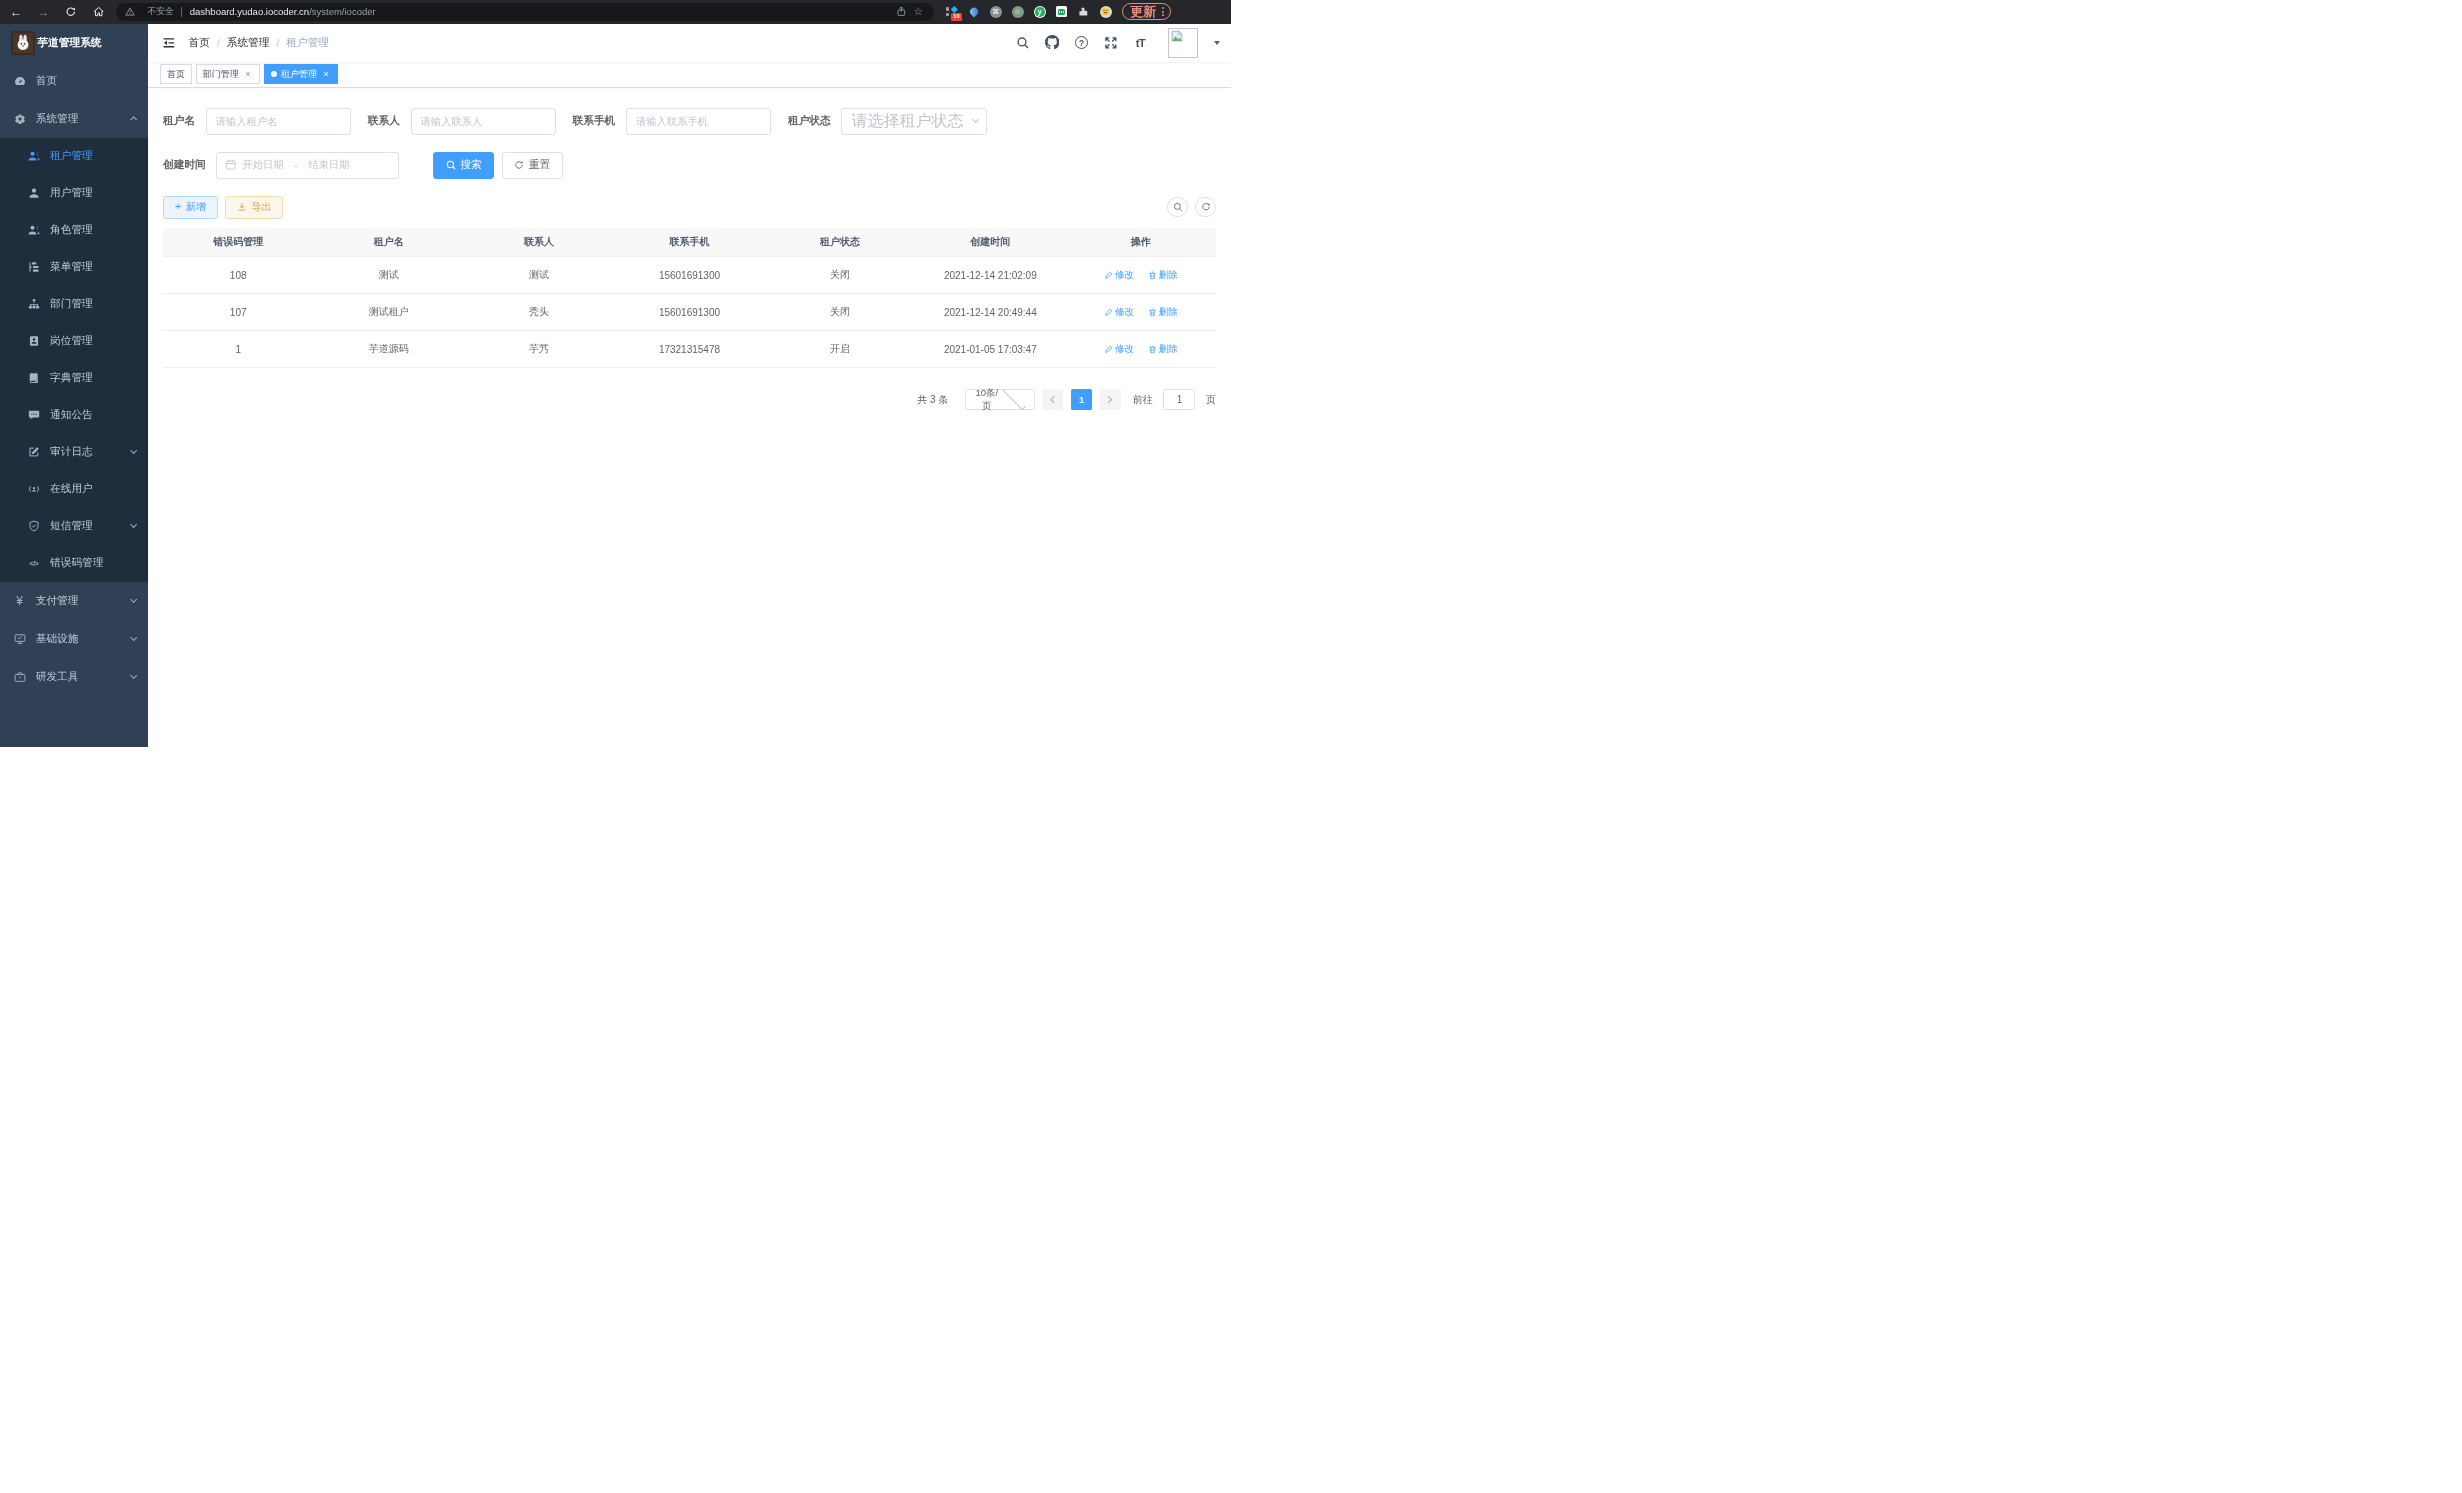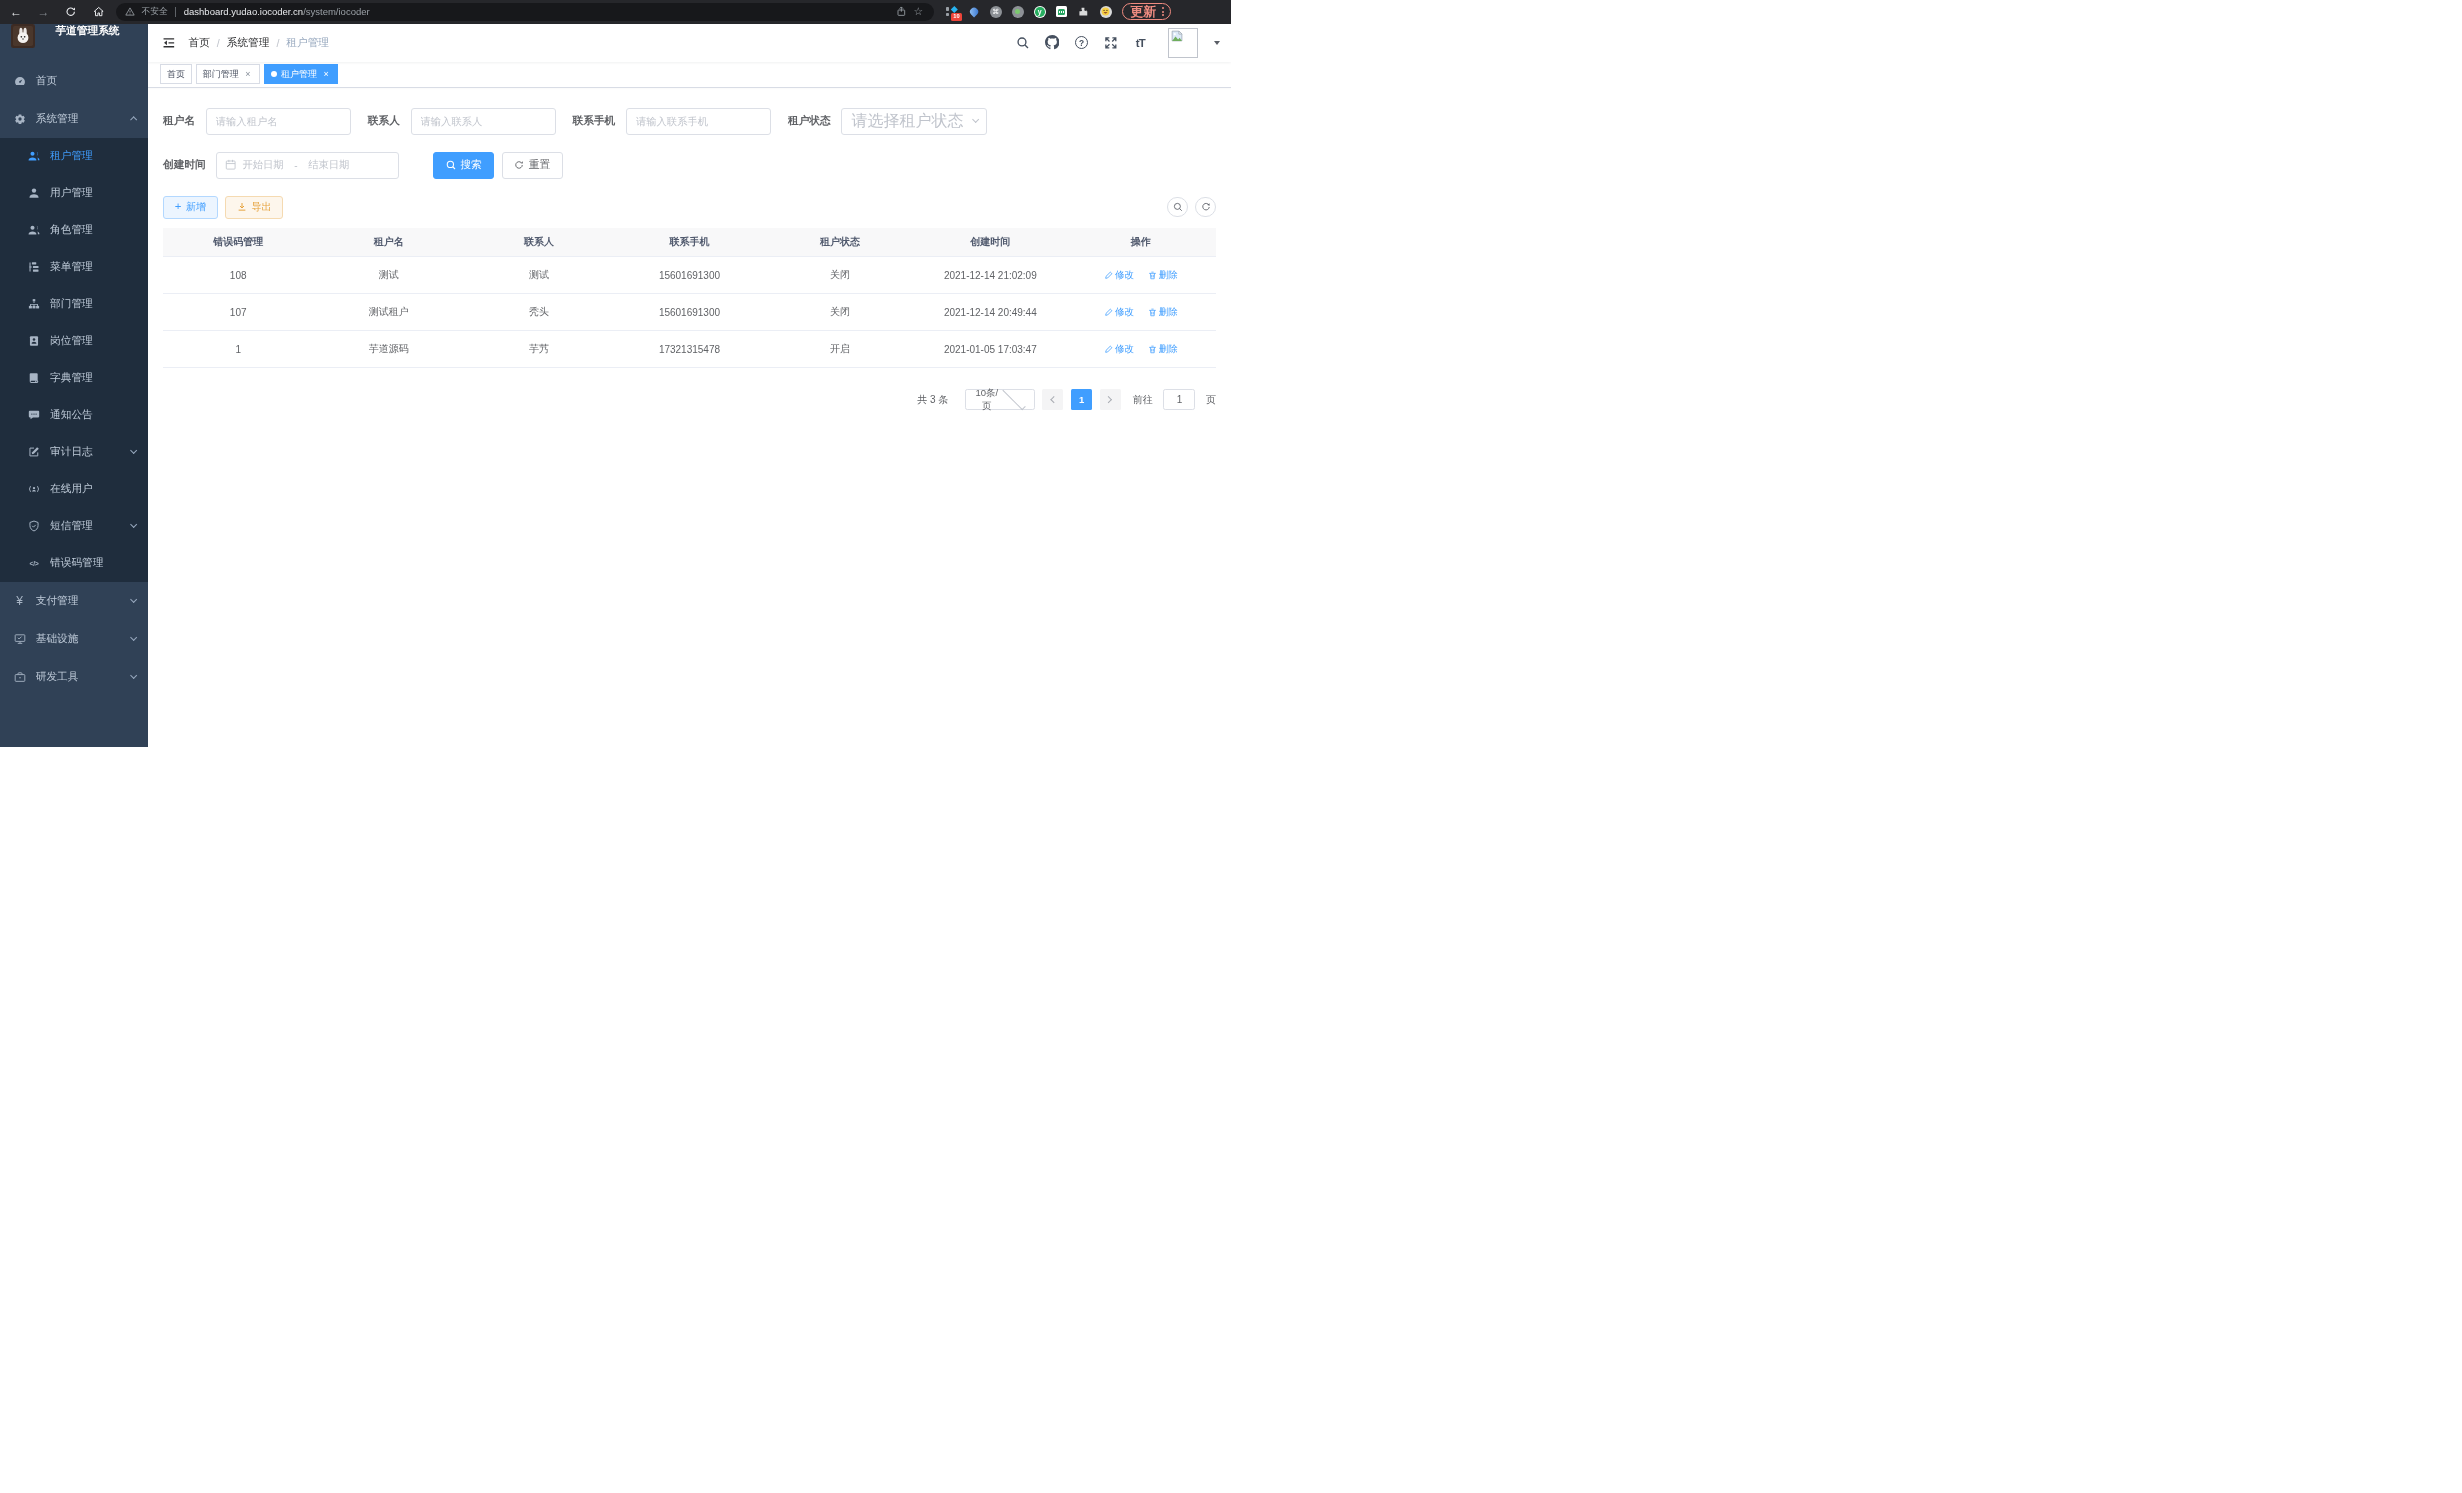--- a/index.html
+++ b/index.html
@@ -8,21 +8,21 @@
   .screen { position:relative; width:1231px; height:747px; overflow:hidden; background:#fff; }
 
   
   .browser-bar { display:flex; align-items:center; height:23.6px; background:#26272b; padding:0 7.6px 0 6px; }
   .nav-btns { display:flex; align-items:center; gap:7.6px; margin-right:7.6px; }
   .nav-btn { width:20px; height:20px; display:flex; align-items:center; justify-content:center;
              color:#e8eaed; font-size:12px; border-radius:50%; }
   .nav-btn.dim { color:#80868b; }
   .address-pill { flex:1; max-width:818px; display:flex; align-items:center; height:18px; background:#17181b;
                   border-radius:9px; padding:0 7.6px 0 9px; color:#e8eaed; }
-  .addr-warning { display:flex; align-items:center; gap:6px; color:#9aa0a6; font-size:8.8px; }
+  .addr-warning { display:flex; align-items:center; gap:12px; color:#9aa0a6; font-size:8.8px; }
   .addr-div { width:0.8px; height:10px; background:#5f6368; margin:0 7.6px; }
   .addr-url { flex:1; font-size:9.5px; white-space:nowrap; overflow:hidden; }
   .addr-host { color:#e8eaed; }
   .addr-path { color:#9aa0a6; }
   .pill-icon { display:flex; align-items:center; justify-content:center; width:17px; height:17px; color:#9aa0a6; }
   .star-glyph { font-size:10.7px; line-height:1; color:#9aa0a6; }
   .ext-row { display:flex; align-items:center; gap:10px; margin-left:11.4px; }
   .ext { position:relative; width:12px; height:12px; display:flex; align-items:center; justify-content:center; }
   .ext-badge { position:absolute; right:-3.8px; bottom:-3px; background:#ec4439; color:#fff; font-size:5.7px;
                font-weight:bold; line-height:1; padding:1.1px 1.9px; border-radius:1.5px; }
@@ -40,21 +40,21 @@
   .chat-bub i { width:1px; height:2.3px; background:#fff; }
   .c-emoji { width:12px; height:12px; background:#d9dadb; }
   .update-pill { display:flex; align-items:center; gap:5.3px; height:17px; border:1.5px solid #ee8b80; border-radius:9px;
                  padding:0 6.9px; margin-left:10.7px; color:#ee8b80; font-size:13px; font-weight:bold; }
   .kebab { display:flex; flex-direction:column; gap:1.5px; }
   .kebab i { width:1.9px; height:1.9px; border-radius:50%; background:#ee8b80; }
 
   
   .app { display:flex; height:723px; }
   .sidebar { width:148px; background:#304156; color:#bfcbd9; flex-shrink:0; display:flex; flex-direction:column; }
-  .logo-row { display:flex; gap:20px; height:38px; padding-left:11.4px; }
+  .logo-row { display:flex; align-items:center; gap:2px; height:38px; padding-left:11.4px; }
   .logo-img { width:24px; height:24px; border-radius:2.3px; background:#3d2b23; display:flex; align-items:center; justify-content:center; }
   .logo-title { color:#fff; font-weight:bold; font-size:10.7px; }
   .menu { flex:1; overflow:hidden; }
   .m-item { display:flex; align-items:center; height:38px; padding:0 12px 0 13.7px; font-size:10.7px; cursor:pointer; }
   .m-item .mi { width:12px; height:12px; margin-right:10px; flex-shrink:0; color:#a7b4c4; }
   .m-item .m-label { flex:1; }
   .submenu { background:#1f2d3d; }
   .submenu .m-item { height:37px; padding-left:28px; }
   .m-item.active { color:#409eff; }
   .m-item.active .mi { color:#409eff; }

